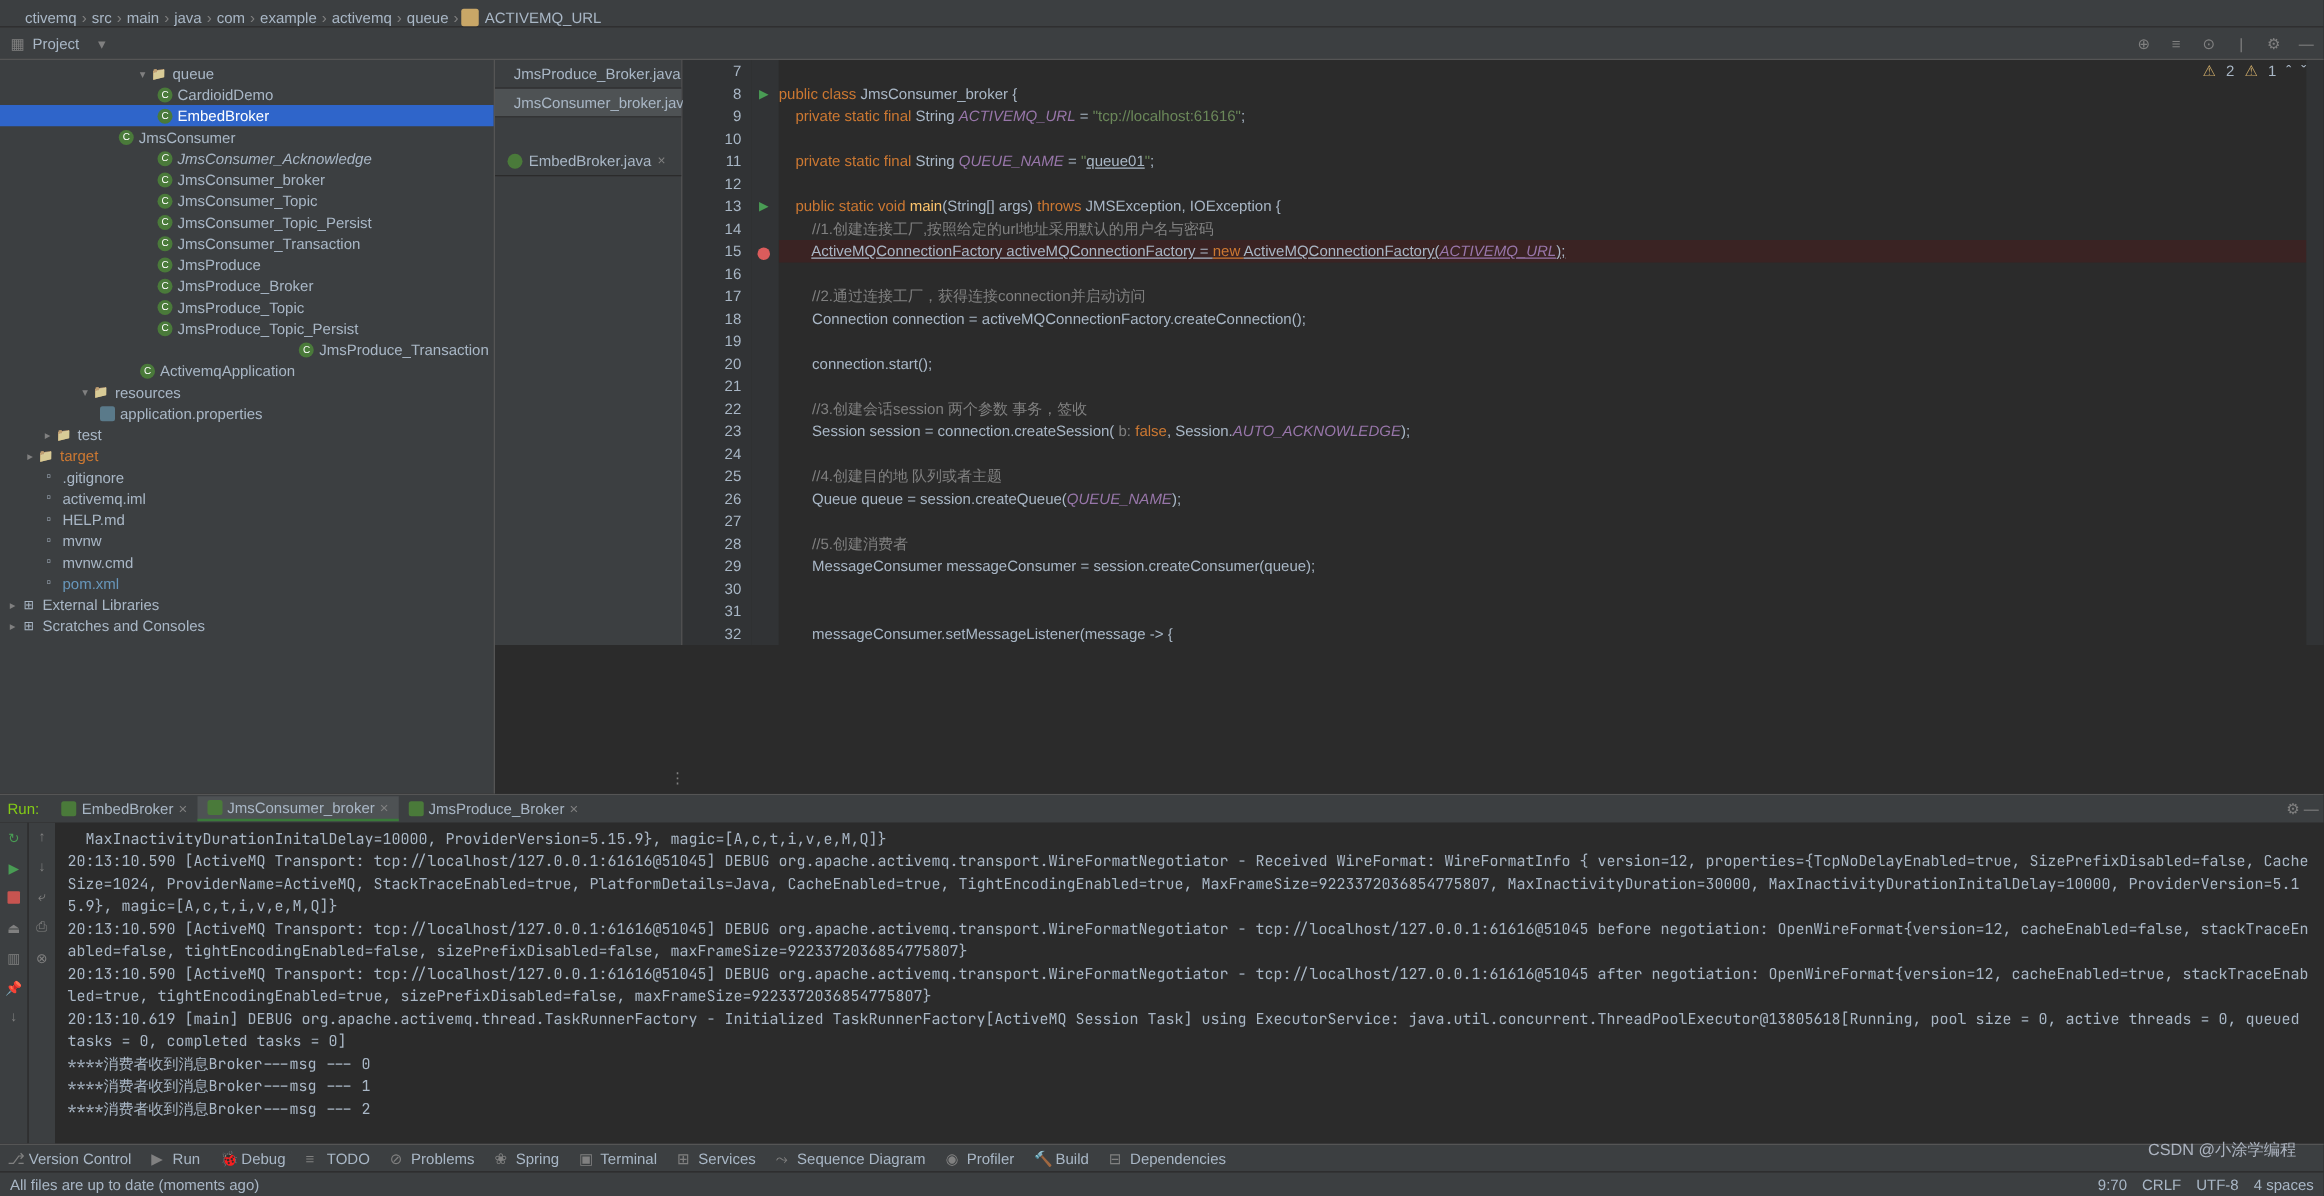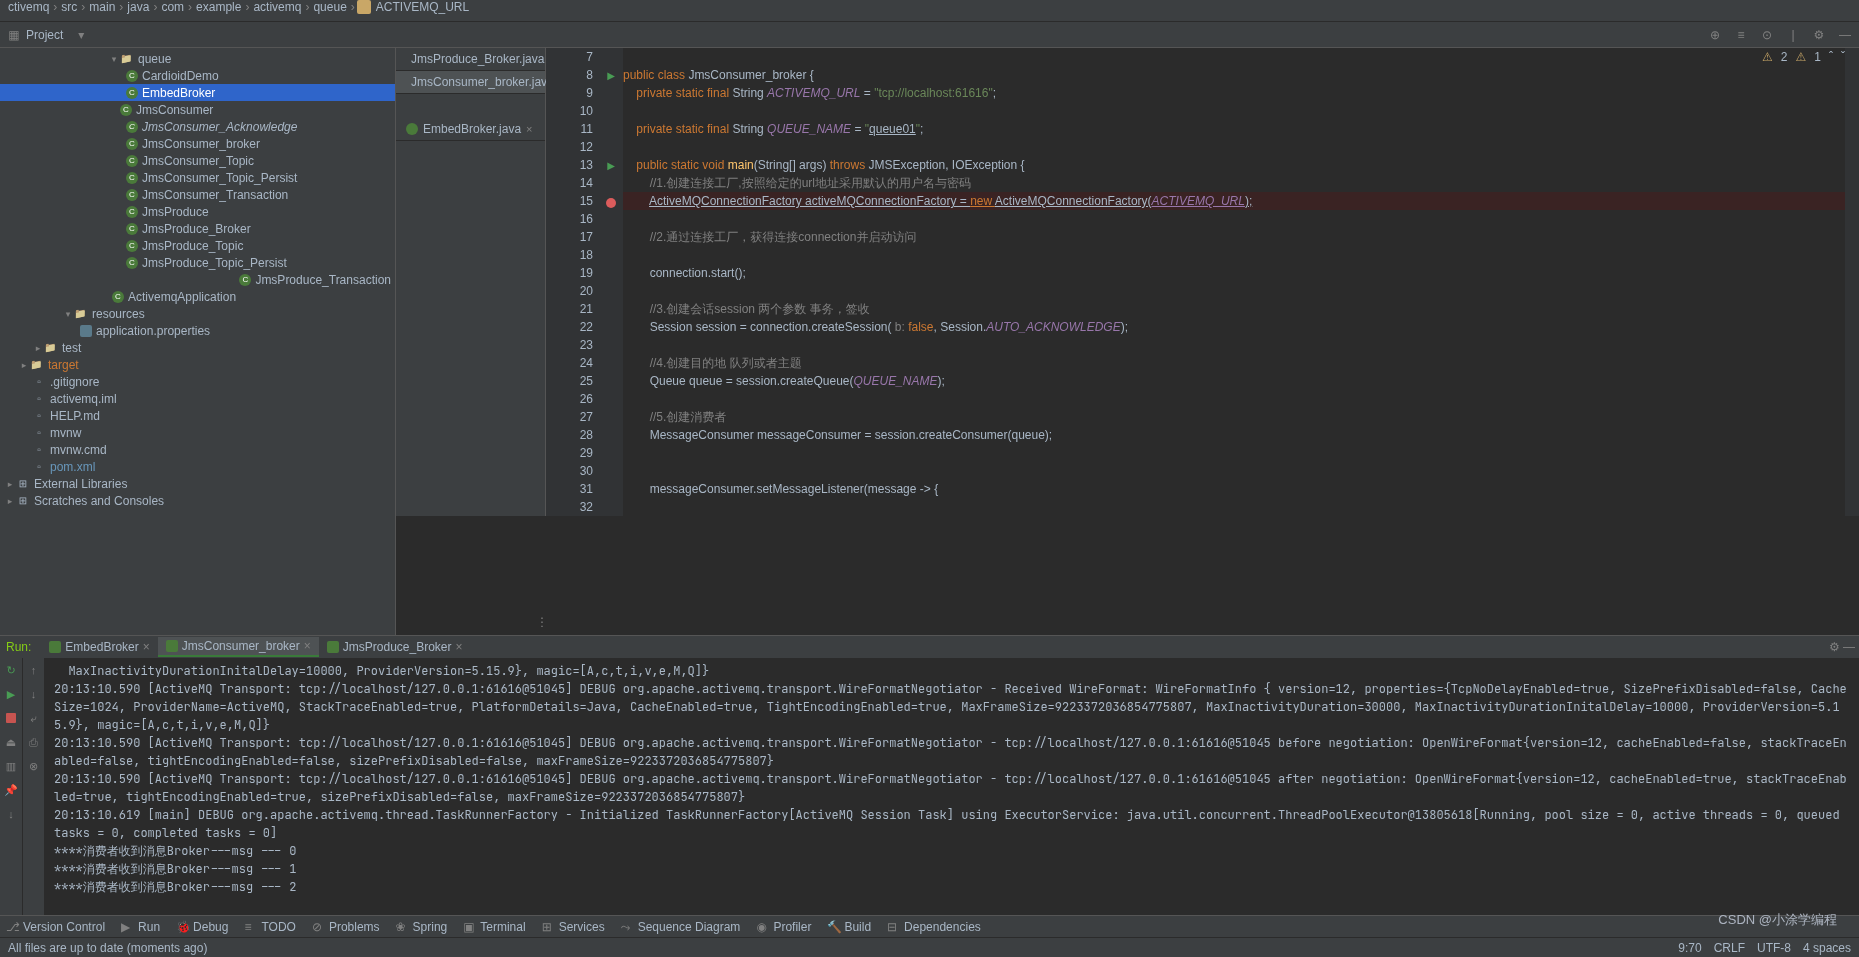--- a/index.html
+++ b/index.html
@@ -1,17 +1,17 @@
 <!DOCTYPE html>
 <html><head>
 <meta charset="utf-8">
 <style>
 *{margin:0;padding:0;box-sizing:border-box;font-family:'Segoe UI',Arial,sans-serif;font-size:12px;color:#a9b7c6}
 body{background:#2b2b2b;width:1859px;height:957px;overflow:hidden;display:flex;flex-direction:column}
-.breadcrumbs{background:#3c3f41;height:22px;display:flex;align-items:flex-start;padding:0 6px;border-bottom:1px solid #2b2b2b}
+.breadcrumbs{background:#3c3f41;height:22px;display:flex;align-items:flex-end;padding:0 18px;border-bottom:1px solid #2b2b2b}
 .breadcrumbs span{color:#a9b7c6;padding:0 2px}
 .breadcrumbs .sep{color:#808080}
 .field-icon{width:14px;height:14px;display:inline-block;background:#c9a767;border-radius:2px;margin-right:3px;vertical-align:middle}
 .toolbar{background:#3c3f41;height:26px;display:flex;align-items:center;padding:0 6px;border-bottom:1px solid #555}
 .toolbar-left{display:flex;align-items:center;gap:4px}
 .toolbar-right{margin-left:auto;display:flex;align-items:center;gap:10px;color:#808080}
 .proj-label{color:#a9b7c6;margin-right:6px}
 .tb-icon{width:16px;height:16px;display:inline-flex;align-items:center;justify-content:center;color:#808080;cursor:pointer}
 .main-area{flex:1;display:flex;min-height:0}
 .project-panel{width:396px;background:#3c3f41;border-right:1px solid #555;overflow-y:auto}
@@ -122,21 +122,21 @@
           <span class="tree-label">queue</span>
         </div>
         <div class="tree-row" style="padding-left: 126px;">
           <span class="tree-icon fi-class"></span>
           <span class="tree-label">CardioidDemo</span>
         </div>
         <div class="tree-row sel" style="padding-left: 126px;">
           <span class="tree-icon fi-class"></span>
           <span class="tree-label">EmbedBroker</span>
         </div>
-        <div class="tree-row" style="padding-left: 120px; align-items: center;">
+        <div class="tree-row" style="padding-left: 95px; align-items: center;">
           <span class="tree-icon fi-class"></span>
           <span class="tree-label">JmsConsumer</span>
         </div>
         <div class="tree-row" style="padding-left: 126px; font-style: italic;">
           <span class="tree-icon fi-class"></span>
           <span class="tree-label">JmsConsumer_Acknowledge</span>
         </div>
         <div class="tree-row" style="padding-left: 126px;">
           <span class="tree-icon fi-class"></span>
           <span class="tree-label">JmsConsumer_broker</span>
@@ -334,20 +334,21 @@
               <div class="code-line"><span class="kw">public class </span><span class="type">JmsConsumer_broker </span>{</div>
               <div class="code-line">    <span class="kw">private static final </span><span class="type">String </span><span class="field">ACTIVEMQ_URL</span> = <span class="str">"tcp://localhost:61616"</span>;</div>
               <div class="code-line"></div>
               <div class="code-line">    <span class="kw">private static final </span><span class="type">String </span><span class="field">QUEUE_NAME</span> = <span class="str">"<span class="ul">queue01</span>"</span>;</div>
               <div class="code-line"></div>
               <div class="code-line">    <span class="kw">public static void </span><span class="method">main</span>(String[] args) <span class="kw">throws </span>JMSException, IOException {</div>
               <div class="code-line">        <span class="comment">//1.创建连接工厂,按照给定的url地址采用默认的用户名与密码</span></div>
               <div class="code-line bp">        <span class="ul">ActiveMQConnectionFactory activeMQConnectionFactory = </span><span class="kw ul">new </span><span class="ul">ActiveMQConnectionFactory(</span><span class="field ul">ACTIVEMQ_URL</span><span class="ul">);</span></div>
               <div class="code-line"></div>
               <div class="code-line">        <span class="comment">//2.通过连接工厂，获得连接connection并启动访问</span></div>
+              <div class="code-line">        Connection connection = activeMQConnectionFactory.createConnection();</div>
               <div class="code-line"></div>
               <div class="code-line">        connection.start();</div>
               <div class="code-line"></div>
               <div class="code-line">        <span class="comment">//3.创建会话session 两个参数 事务，签收</span></div>
               <div class="code-line">        Session session = connection.createSession( <span class="comment">b:</span> <span class="kw">false</span>, Session.<span class="field">AUTO_ACKNOWLEDGE</span>);</div>
               <div class="code-line"></div>
               <div class="code-line">        <span class="comment">//4.创建目的地 队列或者主题</span></div>
               <div class="code-line">        Queue queue = session.createQueue(<span class="field">QUEUE_NAME</span>);</div>
               <div class="code-line"></div>
               <div class="code-line">        <span class="comment">//5.创建消费者</span></div>

